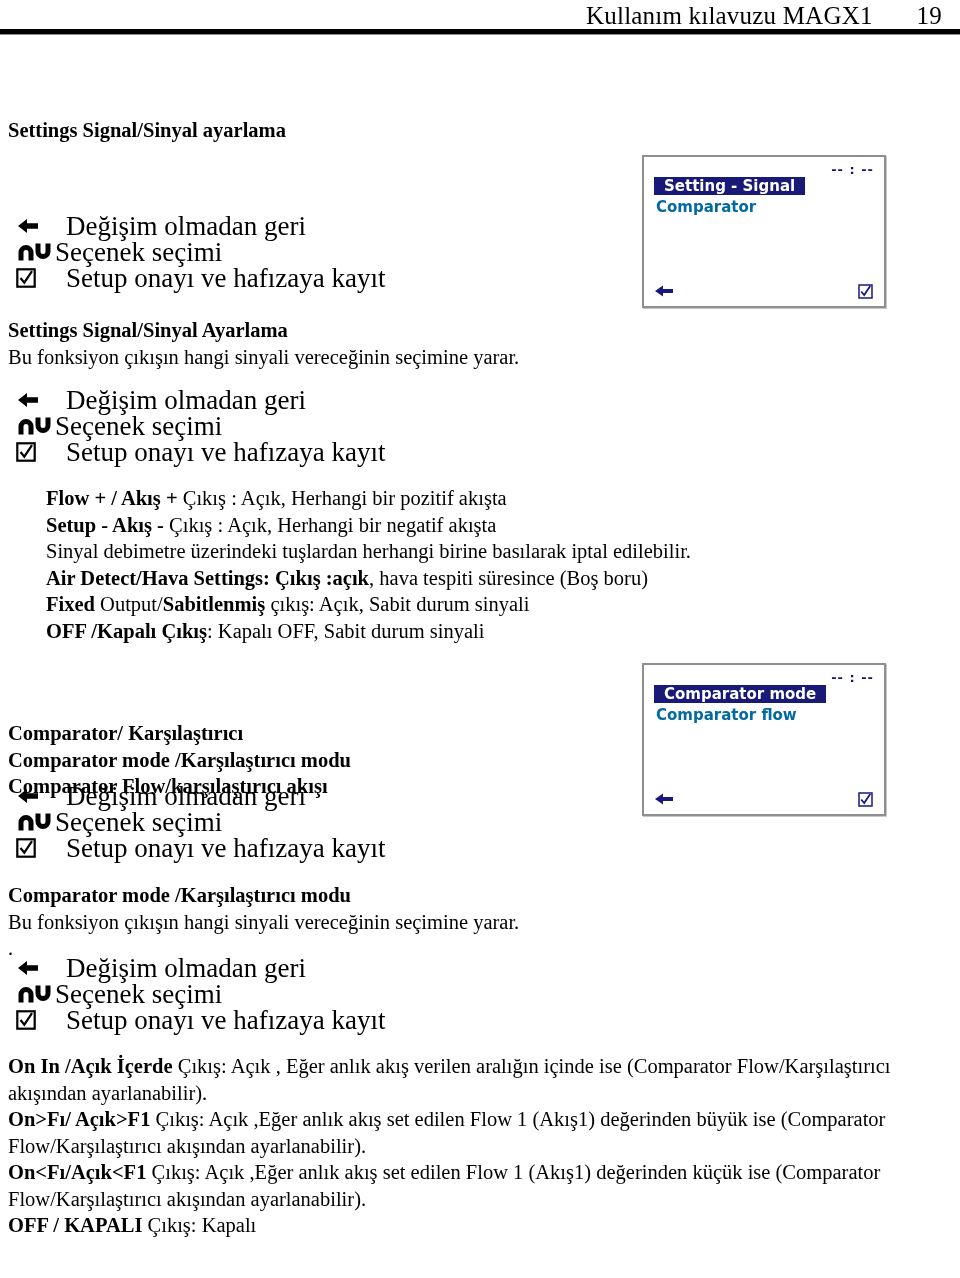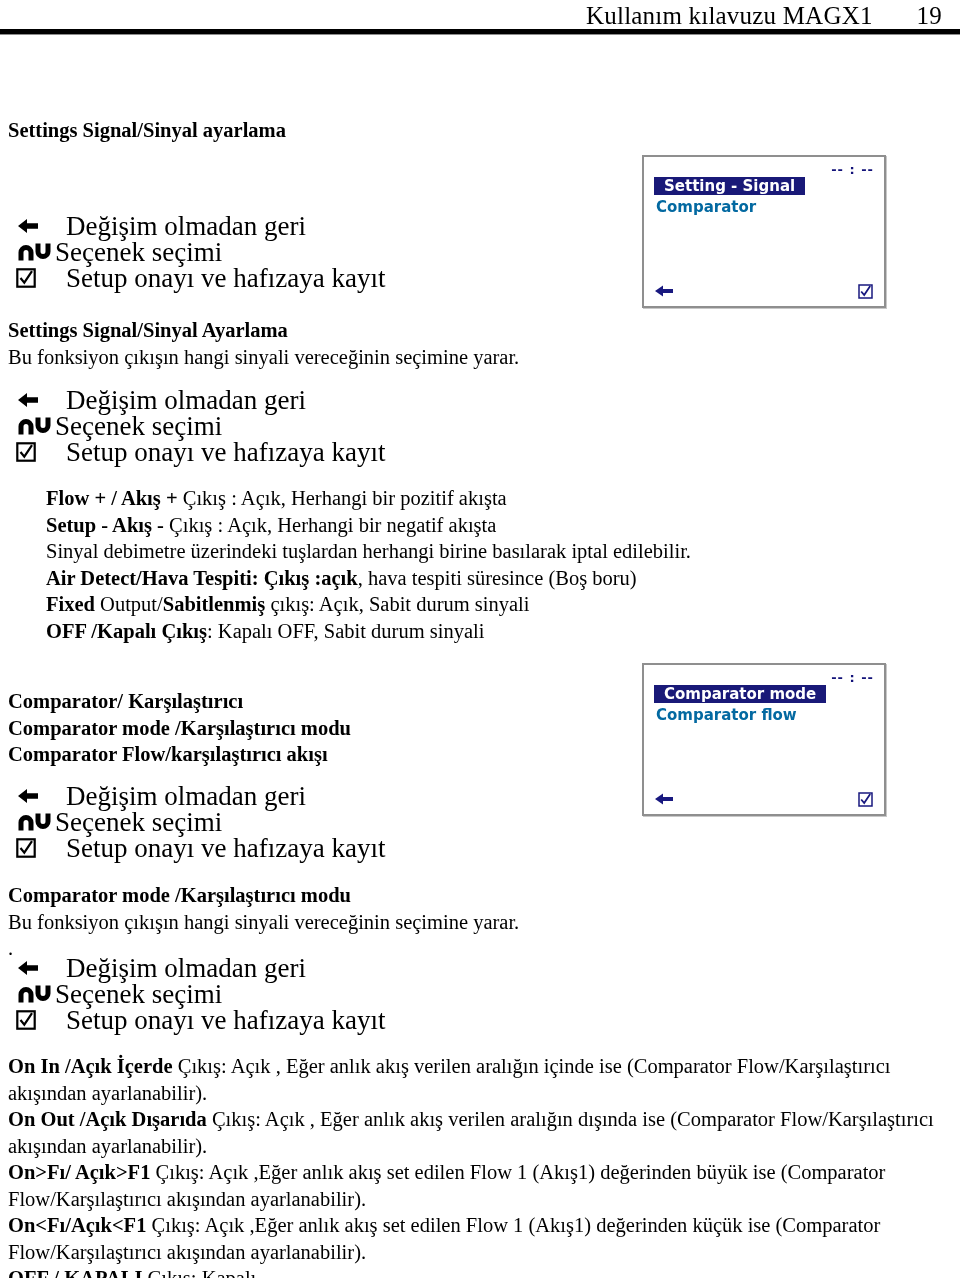--- a/index.html
+++ b/index.html
@@ -235,31 +235,31 @@
     <div class="line">
       <b class="i">Flow + / Akış + </b><span class="n">Çıkış : Açık,  Herhangi bir pozitif akışta</span>
     </div>
     <div class="line">
       <b class="i">Setup - Akış - </b><span class="n"> Çıkış : Açık,  Herhangi bir negatif akışta</span>
     </div>
     <div class="line">
       <span class="n">Sinyal debimetre üzerindeki tuşlardan herhangi birine basılarak iptal edilebilir.</span>
     </div>
     <div class="line">
-      <b class="i">Air Detect/Hava Tespiti:  Çıkış :açık</b><span class="n">, hava tespiti süresince (Boş boru)</span>
+      <b class="i">Air Detect/Hava Settings:  Çıkış :açık</b><span class="n">, hava tespiti süresince (Boş boru)</span>
     </div>
     <div class="line">
       <b class="i">Fixed</b><span class="n"> Output/</span><b class="i">Sabitlenmiş</b><span class="n"> çıkış: Açık,  Sabit durum sinyali</span>
     </div>
     <div class="line">
       <b class="i">OFF /Kapalı  Çıkış</b><span class="n">: Kapalı OFF, Sabit durum sinyali</span>
     </div>
   </div>
 
-  <div class="tblock" style="left:8px; top:688px;">
+  <div class="tblock" style="left:8px; top:720px;">
     <div class="line b">Comparator/ Karşılaştırıcı</div>
     <div class="line b">Comparator mode /Karşılaştırıcı modu</div>
     <div class="line b">Comparator Flow/karşılaştırıcı akışı</div>
   </div>
 
   <div class="legend" style="left:8px; top:783px;">
     <div class="legend-row indent-1">
       <span class="legend-icon">
         <svg class="gl" width="24" height="20" viewBox="0 0 24 20" aria-hidden="true">
           <path d="M2 10 L11 3 L11 7.3 L22 7.3 L22 12.7 L11 12.7 L11 17 Z" fill="#000"></path>
@@ -318,23 +318,20 @@
           <path d="M4.5 10 L8.3 14.6 L16 3.2" fill="none" stroke="#000" stroke-width="2.2"></path>
         </svg>
       </span>
       <span class="legend-label">Setup onayı ve hafızaya kayıt</span>
     </div>
   </div>
 
   <div class="tblock" style="left:8px; top:1053px; width:944px;">
     <div class="line wrap">
       <b class="i">On In /Açık İçerde </b><span class="n">Çıkış: Açık , Eğer anlık akış verilen aralığın içinde ise (Comparator Flow/Karşılaştırıcı akışından ayarlanabilir).</span>
-    </div>
-    <div class="line wrap">
-      <b class="i">On Out /Açık Dışarıda </b><span class="n">Çıkış: Açık , Eğer anlık akış verilen aralığın dışında  ise (Comparator Flow/Karşılaştırıcı akışından ayarlanabilir).</span>
     </div>
     <div class="line wrap">
       <b class="i">On&gt;Fı/ Açık&gt;F1 </b><span class="n">Çıkış: Açık ,Eğer anlık akış set edilen Flow 1 (Akış1) değerinden büyük ise  (Comparator Flow/Karşılaştırıcı akışından ayarlanabilir).</span>
     </div>
     <div class="line wrap">
       <b class="i">On&lt;Fı/Açık&lt;F1 </b><span class="n">Çıkış: Açık ,Eğer anlık akış set edilen Flow 1 (Akış1) değerinden küçük ise  (Comparator Flow/Karşılaştırıcı akışından ayarlanabilir).</span>
     </div>
     <div class="line wrap">
       <b class="i">OFF / KAPALI </b><span class="n">Çıkış: Kapalı</span>
     </div>

